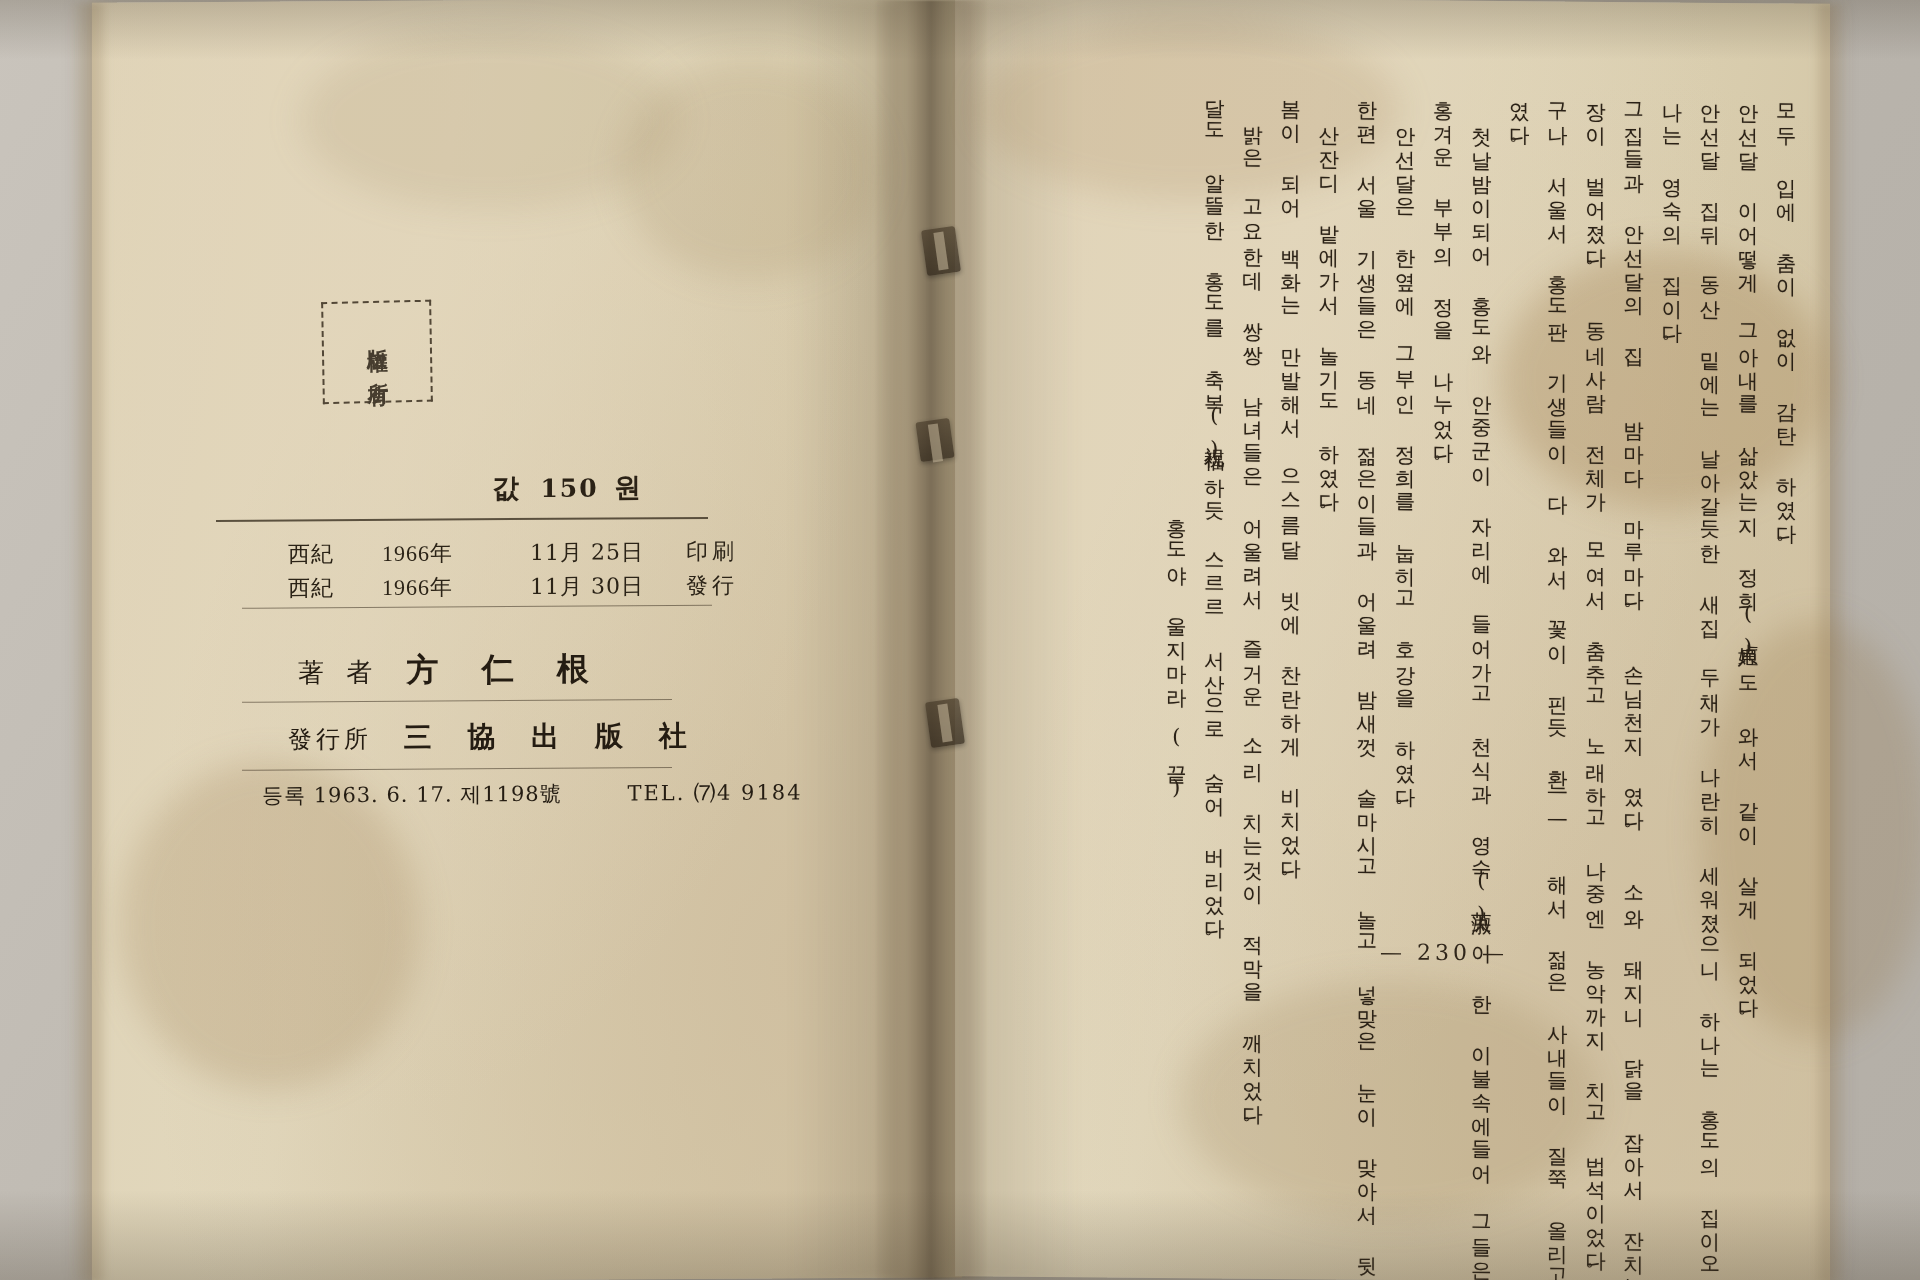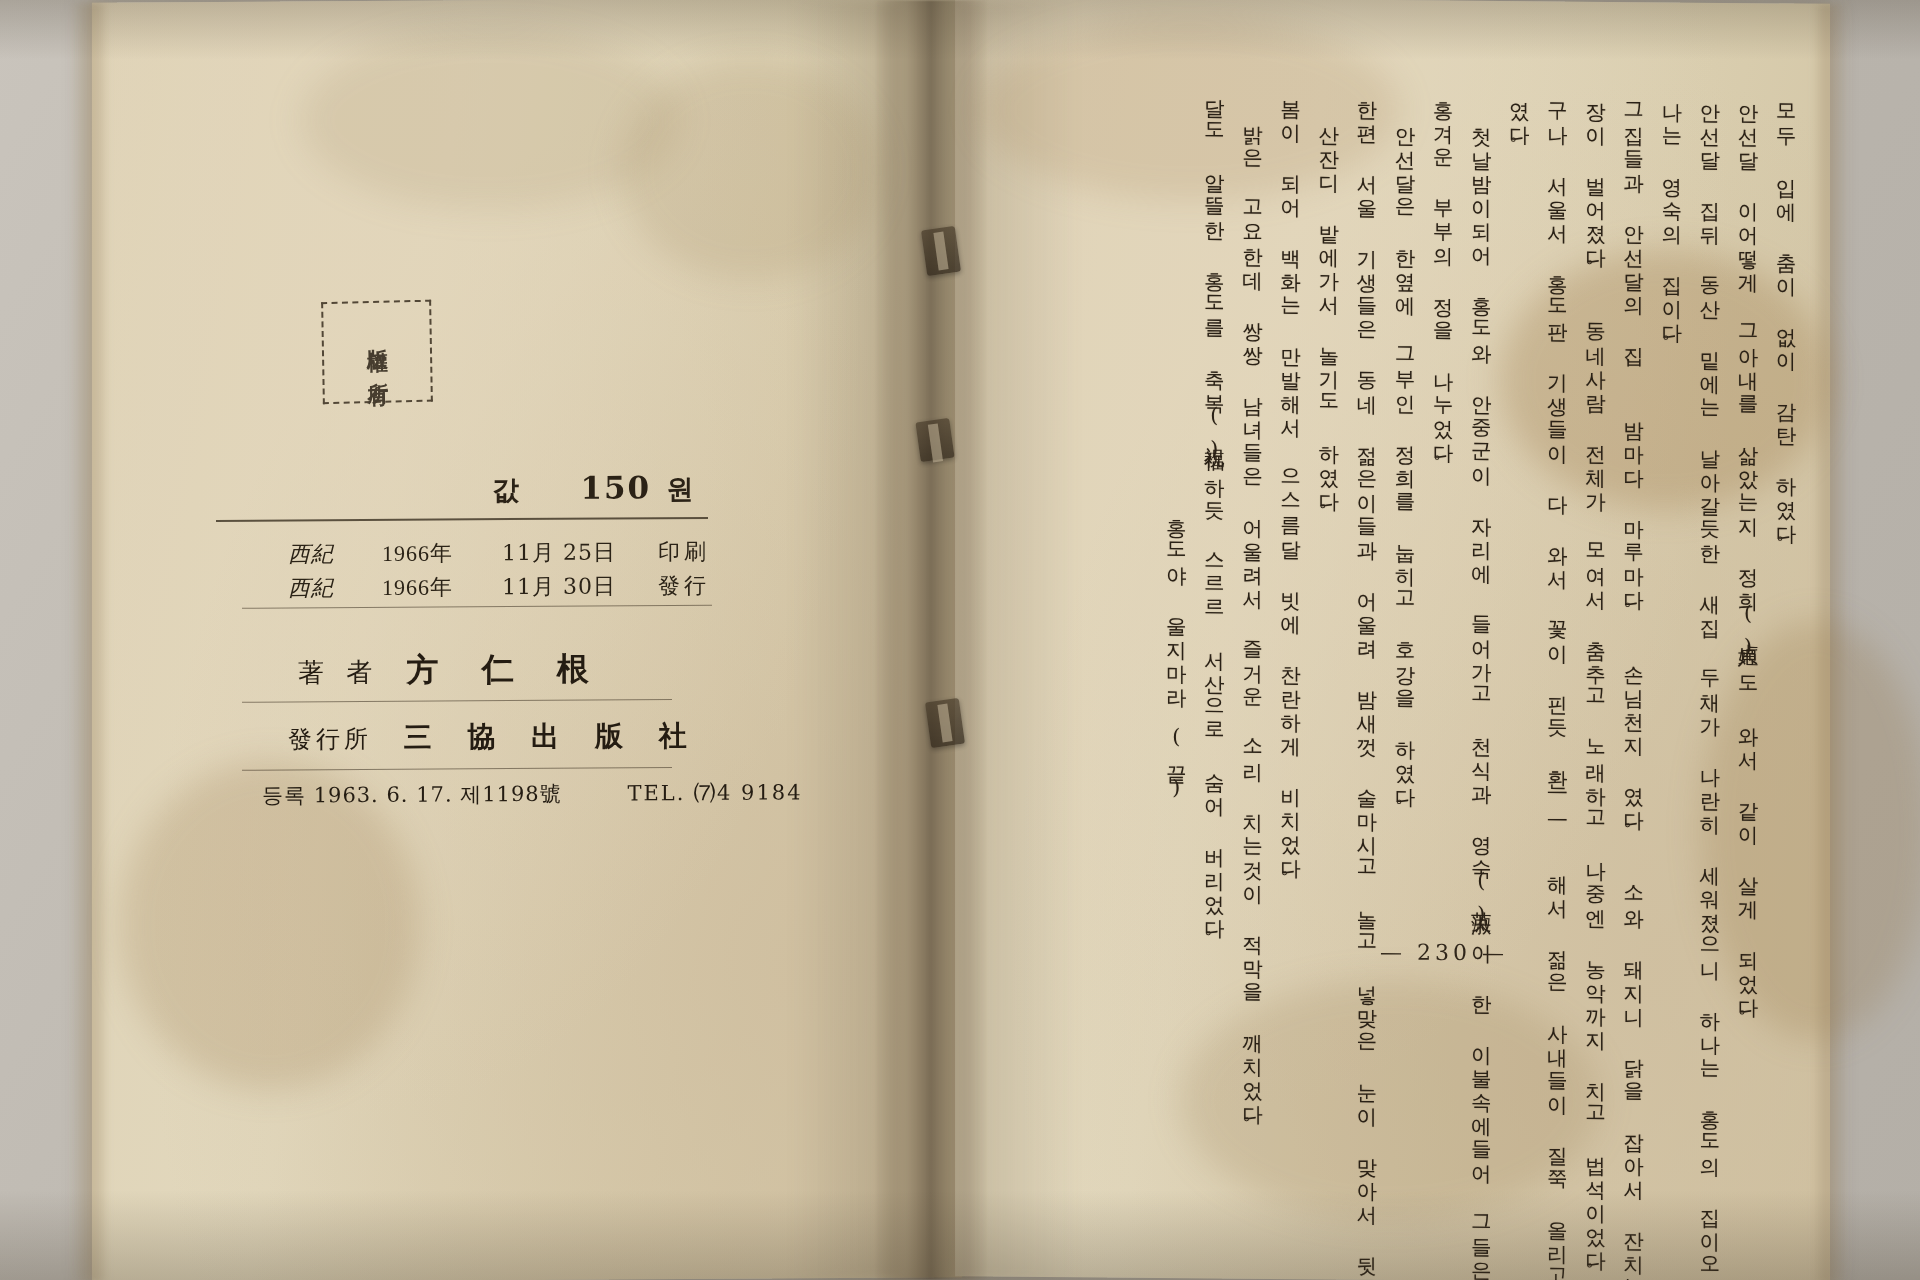--- a/index.html
+++ b/index.html
@@ -155,21 +155,21 @@
   #price-line {
     position: absolute;
     left: 400px;
     top: 470px;
     font-size: 27px;
     font-family: "DejaVu Serif", serif;
     letter-spacing: 6px;
     font-weight: 700;
     color: #2b2216;
   }
-  #price-line .amount { font-size: 31px; letter-spacing: 2px; margin-left: 40px; }
+  #price-line .amount { font-size: 25px; letter-spacing: 2px; }
 
   .rule {
     position: absolute;
     height: 2px;
     background: #3a2f20;
     opacity: 0.8;
   }
   #rule-1 { left: 124px; top: 518px; width: 492px; }
   #rule-2 { left: 150px; top: 606px; width: 470px; height: 1px; opacity: 0.55; }
   #rule-3 { left: 150px; top: 700px; width: 430px; height: 1px; opacity: 0.55; }
@@ -180,23 +180,23 @@
     font-family: "DejaVu Serif", serif;
     font-size: 22px;
     letter-spacing: 1px;
     color: #2b2317;
     white-space: nowrap;
   }
   #print-row  { left: 196px; top: 538px; }
   #issue-row  { left: 196px; top: 572px; }
 
   .imprint-row .cell { display: inline-block; }
-  .c-era   { width: 86px; font-style: italic; }
+  .c-era   { width: 86px; }
   .c-year  { width: 112px; font-family: Liberation Serif, serif; }
-  .c-date  { width: 148px; }
+  .c-date  { width: 148px; margin-left: 28px; }
   .c-act   { width: 90px; letter-spacing: 4px; }
 
   #author-row {
     position: absolute;
     left: 206px;
     top: 648px;
     font-family: "DejaVu Serif", serif;
     font-size: 23px;
     letter-spacing: 2px;
     white-space: nowrap;

